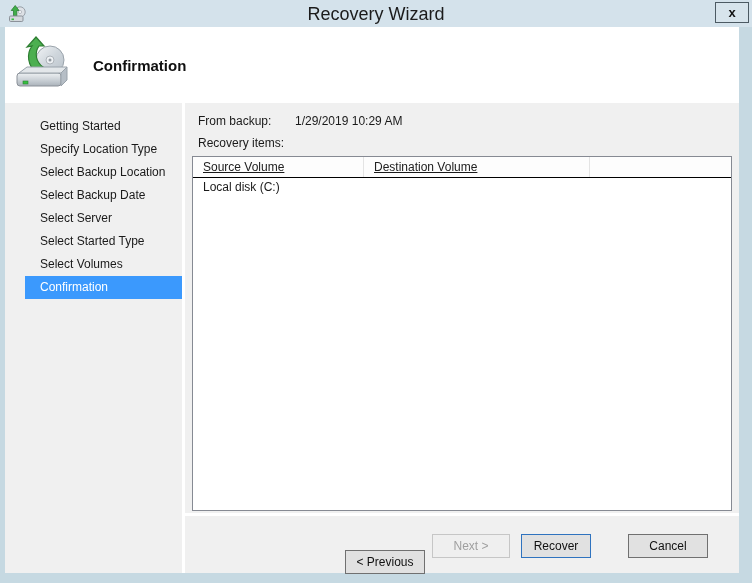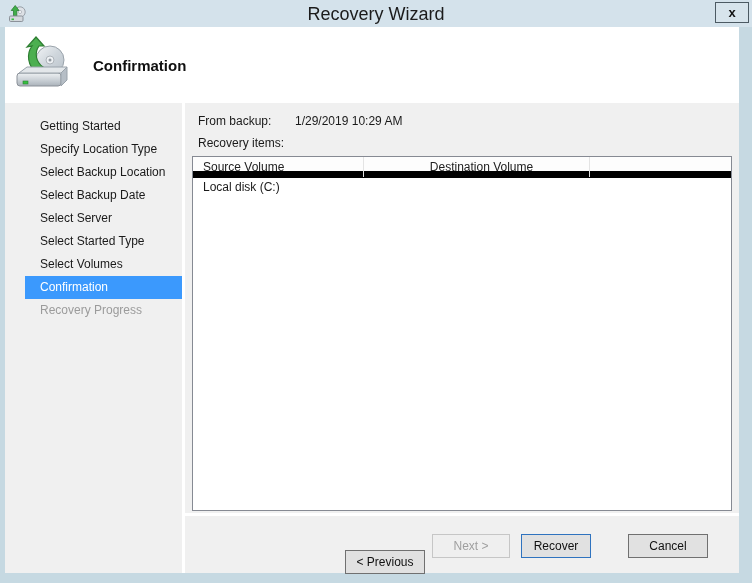--- a/index.html
+++ b/index.html
@@ -73,28 +73,28 @@
     background: #f0f0f0;
   }
   .from-label   { position: absolute; left: 13px;  top: 11px; }
   .from-value   { position: absolute; left: 110px; top: 11px; }
   .items-label  { position: absolute; left: 13px;  top: 33px; }
 
   .listview {
     position: absolute; left: 7px; top: 53px; width: 540px; height: 355px;
     background: #ffffff; border: 1px solid #868a93;
   }
-  .lv-header { display: flex; height: 21px; background: #fdfdfd; border-bottom: 7px solid #000000; }
+  .lv-header { display: flex; height: 21px; background: #fdfdfd; border-bottom: 1px solid #000000; text-decoration: underline; }
   .lv-hcell {
     height: 20px; line-height: 20px; padding-left: 10px;
     border-right: 1px solid #e4e4e4; color: #212121; cursor: default;
     overflow: hidden; white-space: nowrap;
   }
   .lv-hcell.c1 { width: 171px; }
-  .lv-hcell.c2 { width: 226px; text-align: center; }
+  .lv-hcell.c2 { width: 226px; }
   .lv-hcell.c3 { flex: 1; border-right: none; }
   .lv-row { display: flex; height: 19px; line-height: 19px; }
   .lv-cell { padding-left: 10px; white-space: nowrap; overflow: hidden; }
   .lv-cell.c1 { width: 171px; }
   .lv-cell.c2 { width: 226px; }
 
   .divider-h {
     position: absolute; left: 0; top: 410px; width: 554px; height: 3px;
     background: #ffffff;
   }
@@ -163,21 +163,20 @@
 
     <div class="sidebar">
       <div class="step">Getting Started</div>
       <div class="step">Specify Location Type</div>
       <div class="step">Select Backup Location</div>
       <div class="step">Select Backup Date</div>
       <div class="step">Select Server</div>
       <div class="step">Select Started Type</div>
       <div class="step">Select Volumes</div>
       <div class="step active">Confirmation</div>
-      <div class="step disabled">Recovery Progress</div>
     </div>
     <div class="divider-v"></div>
 
     <div class="content">
       <div class="from-label">From backup:</div>
       <div class="from-value">1/29/2019 10:29 AM</div>
       <div class="items-label">Recovery items:</div>
 
       <div class="listview">
         <div class="lv-header">

